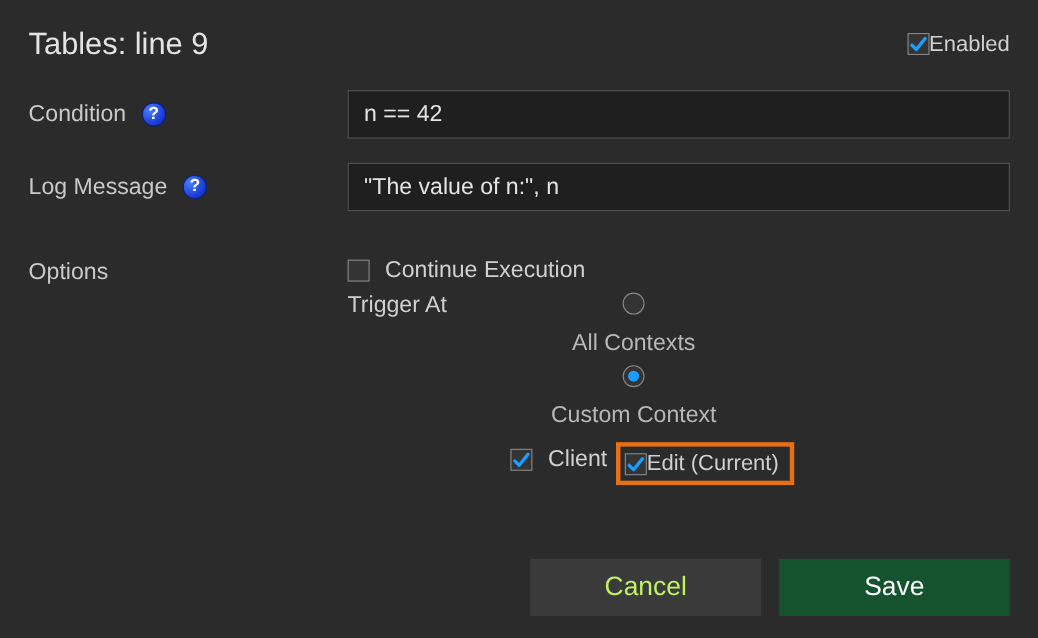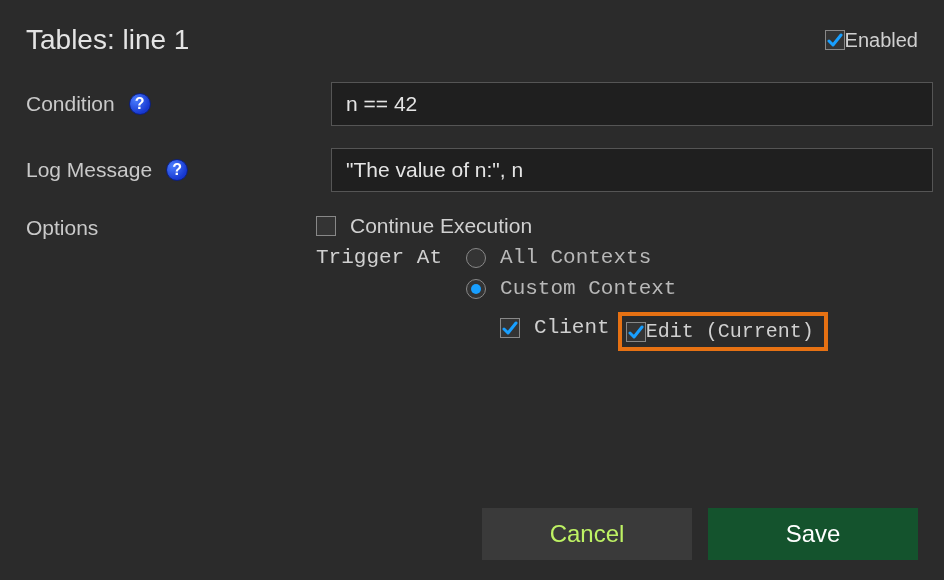--- a/index.html
+++ b/index.html
@@ -80,25 +80,25 @@
   }
   .text-input {
     width: 100%;
     background: #1f1f1f;
     border: 1.5px solid #555;
     color: #e4e4e4;
     font-size: 21px;
     padding: 8px 14px;
     height: 44px;
     outline: none;
-    margin-left: 15px;
   }
   .options-row {
     display: flex;
     align-items: flex-start;
+    margin-top: 20px;
   }
   .options-label {
     width: 290px;
     font-size: 21px;
     color: #c9c9c9;
     padding-top: 2px;
   }
   .options-body {
     flex: 1;
   }
@@ -108,37 +108,37 @@
     gap: 14px;
     font-size: 21px;
     color: #d0d0d0;
     margin-bottom: 8px;
   }
   .trigger-row {
     display: flex;
     align-items: flex-start;
     gap: 24px;
     margin-top: 6px;
-    font-family: Liberation Mono, monospace;
   }
   .trigger-label {
     font-size: 21px;
     color: #d0d0d0;
   }
   .radio-group {
     display: flex;
     flex-direction: column;
     gap: 8px;
   }
   .radio-line {
     display: flex;
     align-items: center;
     gap: 14px;
     font-size: 21px;
     color: #b8b8b8;
+    flex-direction: column;
   }
   .radio {
     width: 20px;
     height: 20px;
     border-radius: 50%;
     border: 1.5px solid #888;
     background: #343434;
     display: inline-flex;
     align-items: center;
     justify-content: center;
@@ -188,21 +188,21 @@
     background: #14532d;
     color: #fff;
   }
 </style>
 </head>
 <body>
 
 <div class="panel">
 
   <div class="header-row">
-    <div class="title">Tables: line 1</div>
+    <div class="title">Tables: line 9</div>
     <label class="enabled-group">
       <span class="checkbox checked">
         <svg viewBox="0 0 16 16">
             <polyline points="2,9 6,13 14,3"></polyline>
           </svg>
       </span>
       <span>Enabled</span>
     </label>
   </div>
 

